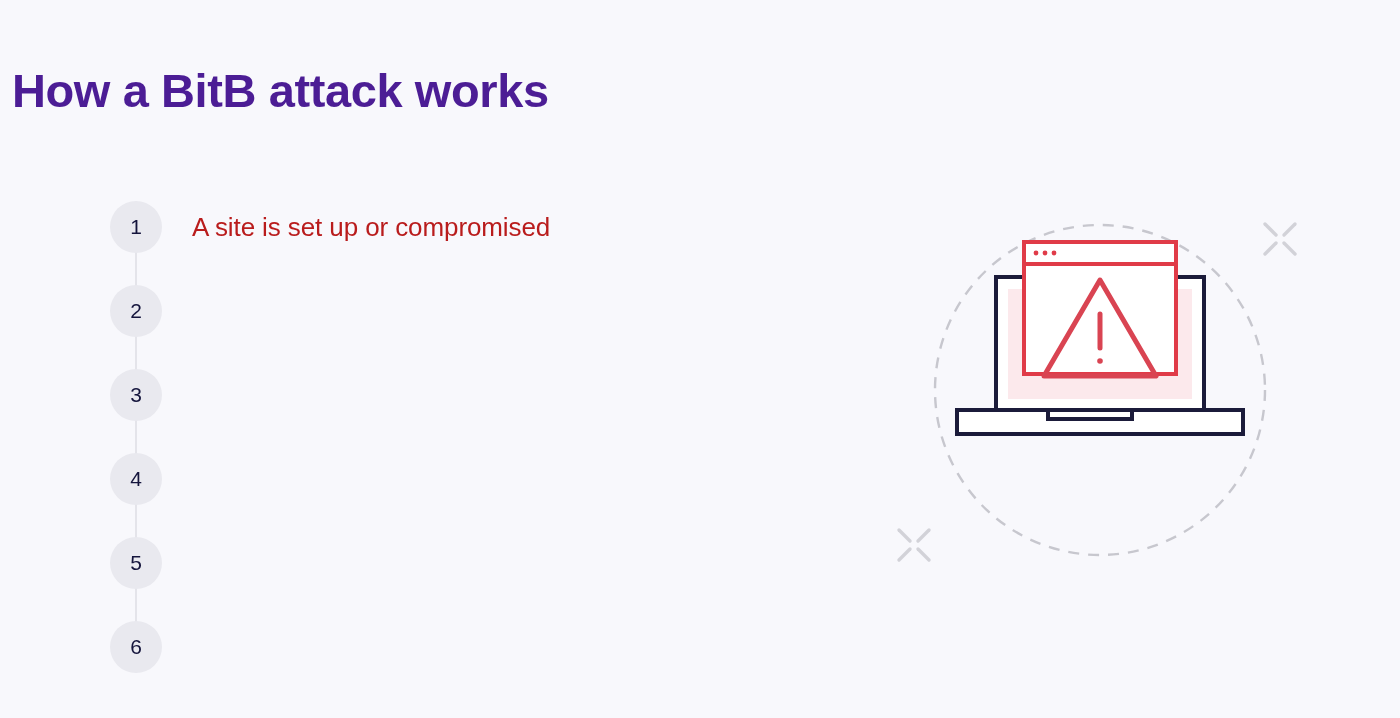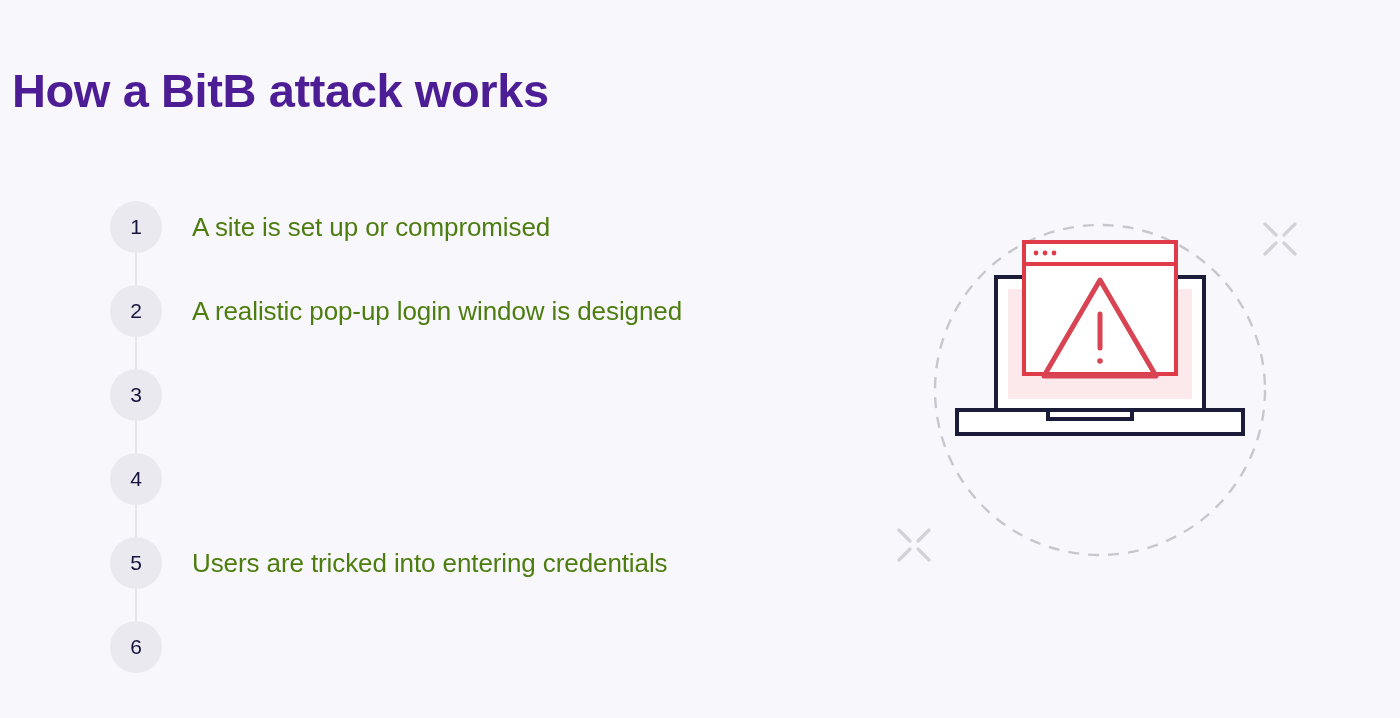--- a/index.html
+++ b/index.html
@@ -77,21 +77,21 @@
     height: 36px;
     background: #e4e4ea;
     z-index: 1;
   }
   .step-row:last-child::after { display: none; }
 
   .step-label {
     margin-left: 30px;
     font-size: 26px;
     font-weight: 500;
-    color: #4d7c0f;
+    color: #b91c1c;
     letter-spacing: -0.1px;
     white-space: nowrap;
   }
 
   
   .illustration {
     position: absolute;
     left: 880px;
     top: 210px;
     width: 440px;
@@ -112,40 +112,38 @@
       <div class="step-badge">
         <span>1</span>
       </div>
       <div class="step-label">A site is set up or compromised</div>
     </div>
 
     <div class="step-row">
       <div class="step-badge">
         <span>2</span>
       </div>
-      <div class="step-label">A realistic pop-up login window is designed</div>
     </div>
 
     <div class="step-row">
       <div class="step-badge">
         <span>3</span>
       </div>
     </div>
 
     <div class="step-row">
       <div class="step-badge">
         <span>4</span>
       </div>
     </div>
 
     <div class="step-row">
       <div class="step-badge">
         <span>5</span>
       </div>
-      <div class="step-label">Users are tricked into entering credentials</div>
     </div>
 
     <div class="step-row">
       <div class="step-badge">
         <span>6</span>
       </div>
     </div>
 
   </div>
 

